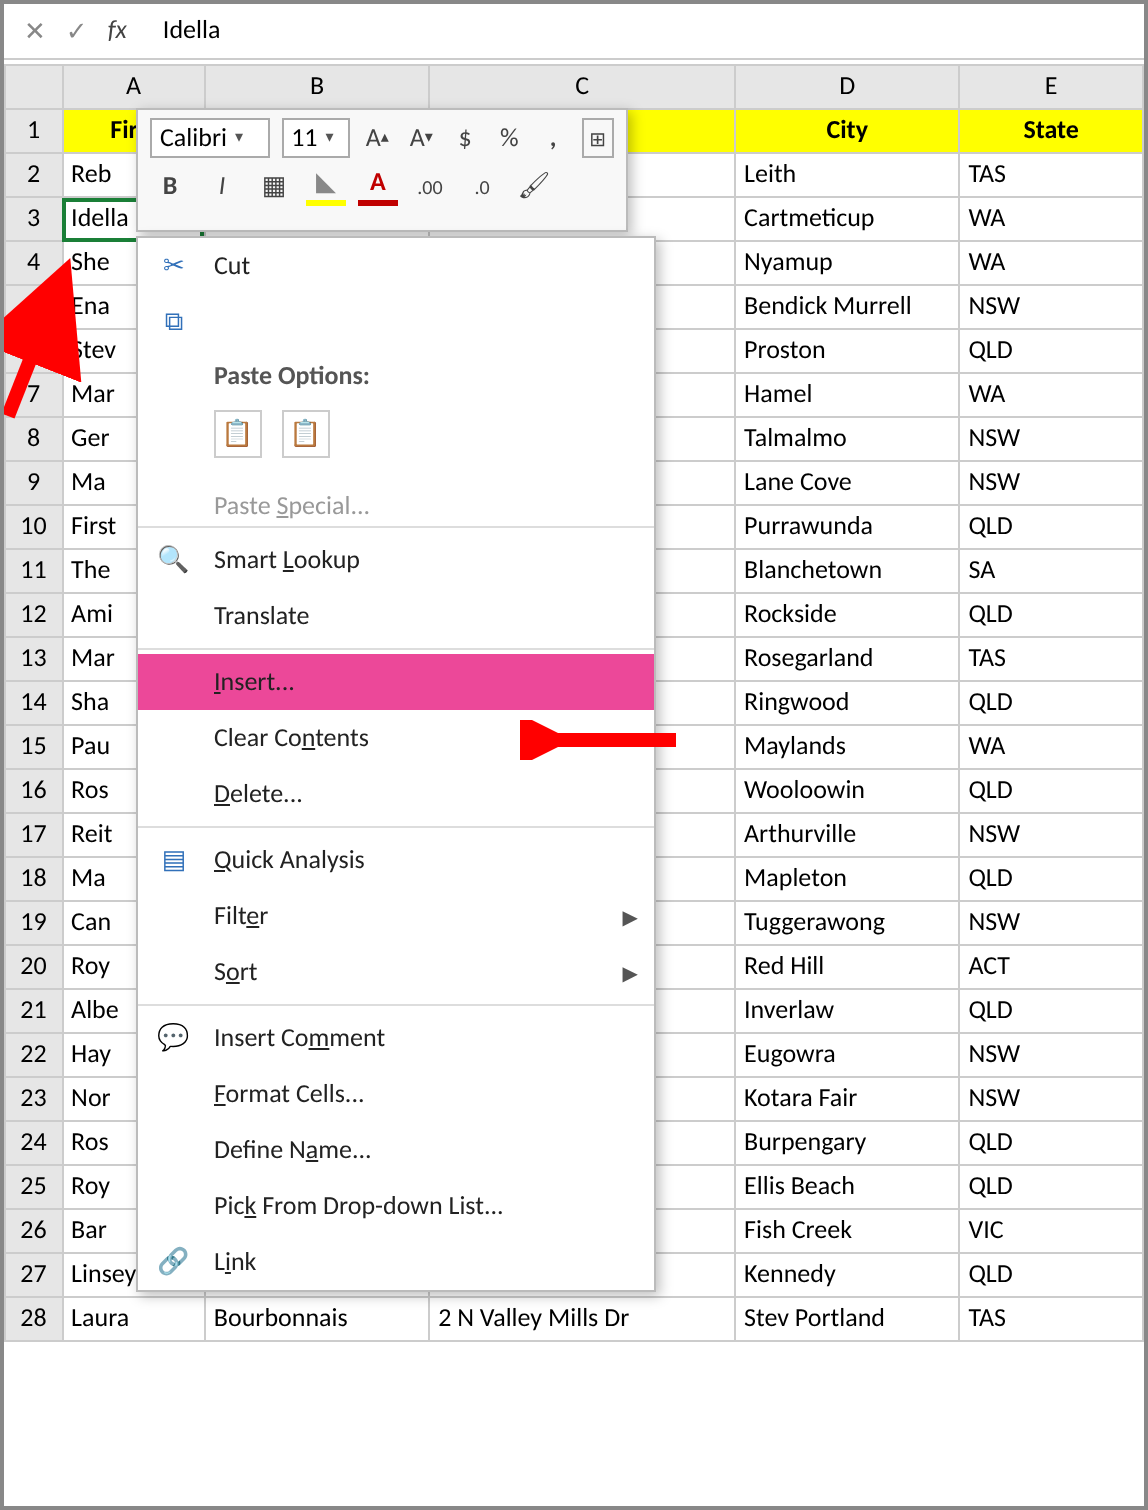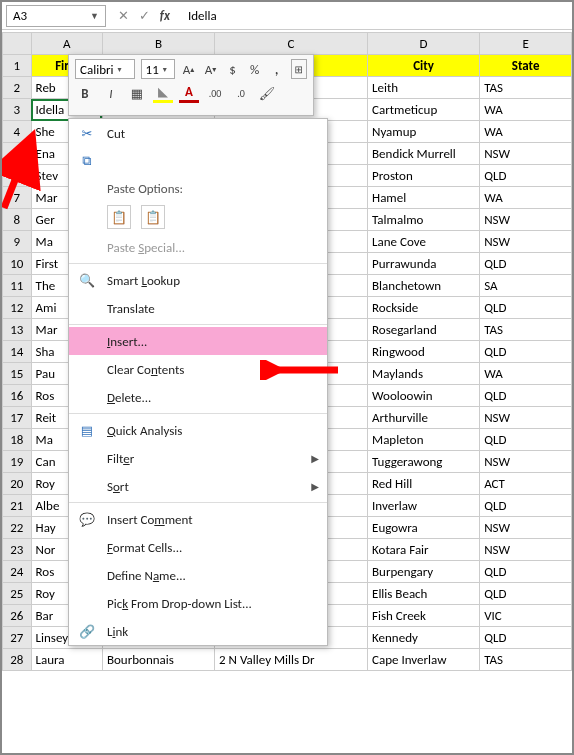--- a/index.html
+++ b/index.html
@@ -3,21 +3,21 @@
 <meta charset="utf-8">
 <style>
 * { box-sizing: border-box; margin: 0; padding: 0; font-family: Calibri, Arial, sans-serif; font-size: 13px; }
 body { background: #fff; width: 574px; height: 755px; border: 2px solid #888; position: relative; overflow: hidden; }
 
 
 .topbar { display: flex; align-items: center; height: 28px; border-bottom: 1px solid #ccc; padding: 2px 4px; gap: 6px; }
 .namebox { width: 100px; height: 22px; border: 1px solid #aaa; display: flex; align-items: center; padding: 0 6px; justify-content: space-between; }
 .namebox .dd { font-size: 9px; color: #555; }
 .fbicons { display: flex; gap: 10px; color: #888; padding: 0 6px; }
-.fx { font-style: italic; font-weight: bold; color: #444; }
+.fx { font-style: italic; font-weight: normal; color: #444; }
 .formula-val { flex: 1; padding: 0 6px; }
 
 
 .grid { position: absolute; top: 30px; left: 0; right: 0; bottom: 0; }
 table { border-collapse: collapse; width: 100%; table-layout: fixed; }
 th, td { border: 1px solid #ccc; height: 22px; padding: 0 4px; text-align: left; white-space: nowrap; overflow: hidden; text-overflow: clip; }
 th.colhdr { background: #e6e6e6; text-align: center; font-weight: normal; }
 th.rowhdr { background: #e6e6e6; text-align: center; font-weight: normal; width: 28px; }
 tr.sheet-hdr td { background: #ffff00; font-weight: bold; text-align: center; }
 td.sel { outline: 2px solid #1a7f37; outline-offset: -2px; }
@@ -27,43 +27,39 @@
 .mt-row { display: flex; align-items: center; gap: 6px; }
 .mt-combo { border: 1px solid #aaa; background: #fff; height: 20px; display: flex; align-items: center; padding: 0 4px; gap: 4px; }
 .mt-combo .dd { font-size: 8px; color: #555; }
 .mt-btn { width: 20px; height: 20px; display: flex; align-items: center; justify-content: center; color: #444; }
 .fontcolor { color: #c00000; border-bottom: 3px solid #c00000; font-weight: bold; line-height: 12px; }
 .fillcolor { color: #888; border-bottom: 3px solid #ffff00; line-height: 12px; }
 
 
 .ctxmenu { position: absolute; top: 116px; left: 66px; width: 260px; background: #fff; border: 1px solid #bbb; box-shadow: 2px 2px 6px rgba(0,0,0,.25); z-index: 20; }
 .ctxmenu .item { display: flex; align-items: center; height: 28px; padding: 0 8px 0 8px; gap: 10px; color: #222; }
-.ctxmenu .item.disabled { color: #999; }
-.ctxmenu .item.hov { background: #f9a8d4; }
+.ctxmenu .item.disabled { color: #999; align-items: flex-end; }
+.ctxmenu .item.hov { background: #ec4899; }
 .ctxmenu .item .iconcol { width: 20px; display: flex; justify-content: center; color: #3170b9; }
 .ctxmenu .item .lbl { flex: 1; }
 .ctxmenu .item .arrow { font-size: 10px; color: #555; }
 .ctxmenu .sep { height: 1px; background: #ddd; margin: 2px 0; }
-.ctxmenu .hdritem { font-weight: normal; color: #555; display:flex; align-items:center; height:26px; padding: 0 8px 0 38px;}
+.ctxmenu .hdritem { font-weight: bold; color: #555; display:flex; align-items:center; height:26px; padding: 0 8px 0 38px;}
 .ctxmenu .icon-row { display: flex; gap: 10px; padding: 4px 8px 4px 38px; height: 32px; align-items:center;}
 .paste-icon { width: 24px; height: 24px; border: 1px solid #ccc; display:flex; align-items:center; justify-content:center; }
 
 
 .arrow-svg { position: absolute; z-index: 30; pointer-events: none; }
 
 u { text-decoration: underline; }
 </style>
 </head>
 <body>
 
 <div class="topbar">
-  <div class="namebox">
-    <span>A3</span>
-    <span class="dd">▼</span>
-  </div>
   <div class="fbicons">
     <span>✕</span>
     <span>✓</span>
     <span class="fx">fx</span>
   </div>
   <div class="formula-val">Idella</div>
 </div>
 
 <div class="grid">
 <table>
@@ -300,21 +296,21 @@
           <td>Gedman</td>
           <td>1529 Prince Rodger</td>
           <td>Kennedy</td>
           <td>QLD</td>
         </tr>
         <tr>
           <th class="rowhdr">28</th>
           <td>Laura</td>
           <td>Bourbonnais</td>
           <td>2 N Valley Mills Dr</td>
-          <td>Cape Inverlaw</td>
+          <td>Stev Portland</td>
           <td>TAS</td>
         </tr>
       </tbody>
 </table>
 </div>
 
 <div class="mini-toolbar">
   <div class="mt-row">
     <div class="mt-combo" style="width:72px">
       <span>Calibri</span>

